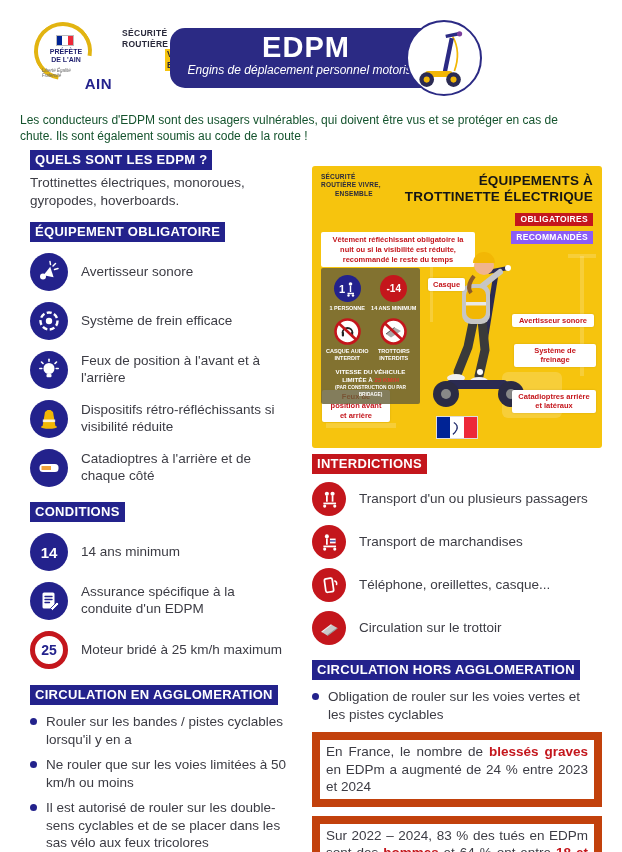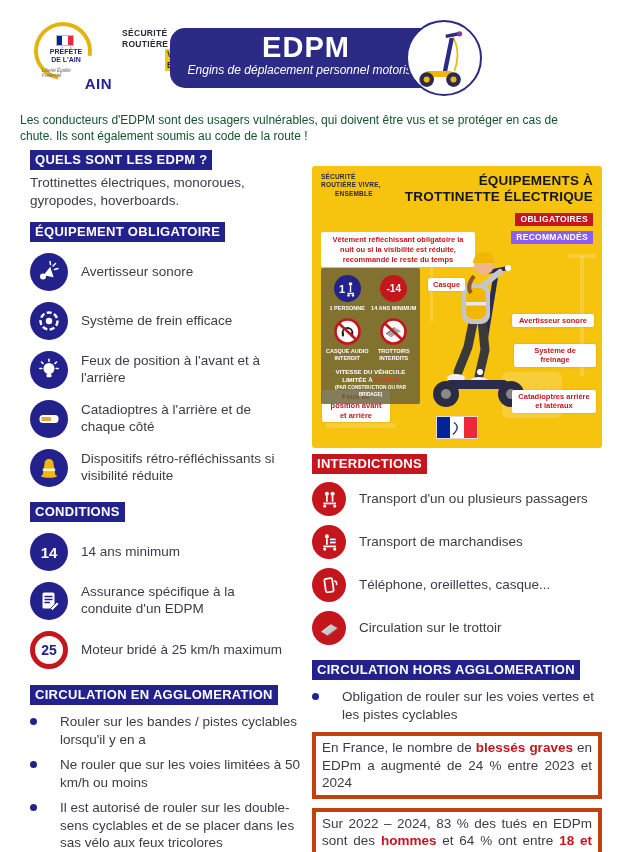--- a/index.html
+++ b/index.html
@@ -39,26 +39,26 @@
   
   .item-row { display:flex; align-items:center; gap:13px; margin-top:11px; }
   .item-row .txt { font-size:13.5px; line-height:1.25; }
   .icon-circle { width:38px; height:38px; min-width:38px; border-radius:50%; background:#23228C; display:flex; align-items:center; justify-content:center; }
   .icon-circle.small { width:34px; height:34px; min-width:34px; }
   .icon-circle.red { background:#C4161C; }
   .badge-num { color:#fff; font-weight:bold; font-size:15px; font-family:"Liberation Sans", sans-serif; }
   .speed-badge { width:38px; height:38px; min-width:38px; border-radius:50%; background:#fff; border:5px solid #C4161C; color:#23228C; font-weight:900; font-size:14px; display:flex; align-items:center; justify-content:center; }
 
   
-  .bullet-row { display:flex; gap:23px; margin-top:8px; }
+  .bullet-row { display:flex; gap:9px; margin-top:8px; }
   .bullet-row .dot { width:7px; height:7px; min-width:7px; border-radius:50%; background:#23228C; margin-top:5px; }
   .bullet-row .txt { font-size:13.5px; line-height:1.3; max-width:252px; }
 
   
-  .stat-box { border:4px solid #c2410c; padding:3px 6px; font-size:13.5px; line-height:1.3; text-align:justify; margin-top:9px; color:#3c3c44; }
+  .stat-box { border:8px solid #c2410c; padding:3px 6px; font-size:13.5px; line-height:1.3; text-align:justify; margin-top:9px; color:#3c3c44; }
   .stat-box .hl { color:#C4161C; font-weight:bold; }
 
   
   .info { position:relative; width:290px; height:282px; background:#F6C40E; margin-top:16px; border-radius:3px; overflow:hidden; }
   .deco { position:absolute; background:rgba(255,255,255,0.18); }
   .info-logo { position:absolute; top:7px; left:9px; font-size:6.5px; font-weight:bold; color:#2A2A3C; line-height:1.3; letter-spacing:0.2px; }
   .info-logo .ens { padding-left:14px; }
   .info-title { position:absolute; top:7px; right:9px; text-align:right; color:#151515; font-weight:900; font-size:13.5px; line-height:1.2; letter-spacing:0.2px; }
   .legend { position:absolute; top:42px; right:9px; text-align:right; }
   .chip { display:inline-block; color:#fff; font-size:8.5px; font-weight:bold; padding:1.5px 5px; margin-top:2px; letter-spacing:0.3px; }
@@ -171,36 +171,36 @@
               <line x1="21.2" y1="10.5" x2="19.2" y2="10.5"></line>
             </g>
           </svg>
       </span>
       <span class="txt" style="max-width:190px">Feux de position à l'avant et à l'arrière</span>
     </div>
 
     <div class="item-row">
       <span class="icon-circle">
         <svg width="24" height="24" viewBox="0 0 24 24">
-            <rect x="2.5" y="8" width="19" height="8" rx="3.5" fill="#fff"></rect>
-            <rect x="4.5" y="10" width="9.5" height="4" fill="#F2A33C"></rect>
-          </svg>
-      </span>
-      <span class="txt" style="max-width:210px">Catadioptres à l'arrière et de chaque côté</span>
-    </div>
-
-    <div class="item-row">
-      <span class="icon-circle">
-        <svg width="24" height="24" viewBox="0 0 24 24">
             <path d="M8 5 L10.5 3 h3 L16 5 L18.5 19.5 H5.5 Z" fill="#F2B705"></path>
             <rect x="5.8" y="12.5" width="12.4" height="2.6" fill="#fff" opacity="0.85"></rect>
             <ellipse cx="12" cy="20" rx="8" ry="1.8" fill="#F2B705"></ellipse>
           </svg>
       </span>
       <span class="txt" style="max-width:220px">Dispositifs rétro-réfléchissants si visibilité réduite</span>
+    </div>
+
+    <div class="item-row">
+      <span class="icon-circle">
+        <svg width="24" height="24" viewBox="0 0 24 24">
+            <rect x="2.5" y="8" width="19" height="8" rx="3.5" fill="#fff"></rect>
+            <rect x="4.5" y="10" width="9.5" height="4" fill="#F2A33C"></rect>
+          </svg>
+      </span>
+      <span class="txt" style="max-width:210px">Catadioptres à l'arrière et de chaque côté</span>
     </div>
 
     <div style="margin-top:15px;">
       <div class="sec-h">CONDITIONS</div>
     </div>
 
     <div class="item-row">
       <span class="icon-circle">
           <span class="badge-num">14</span>
         </span>

